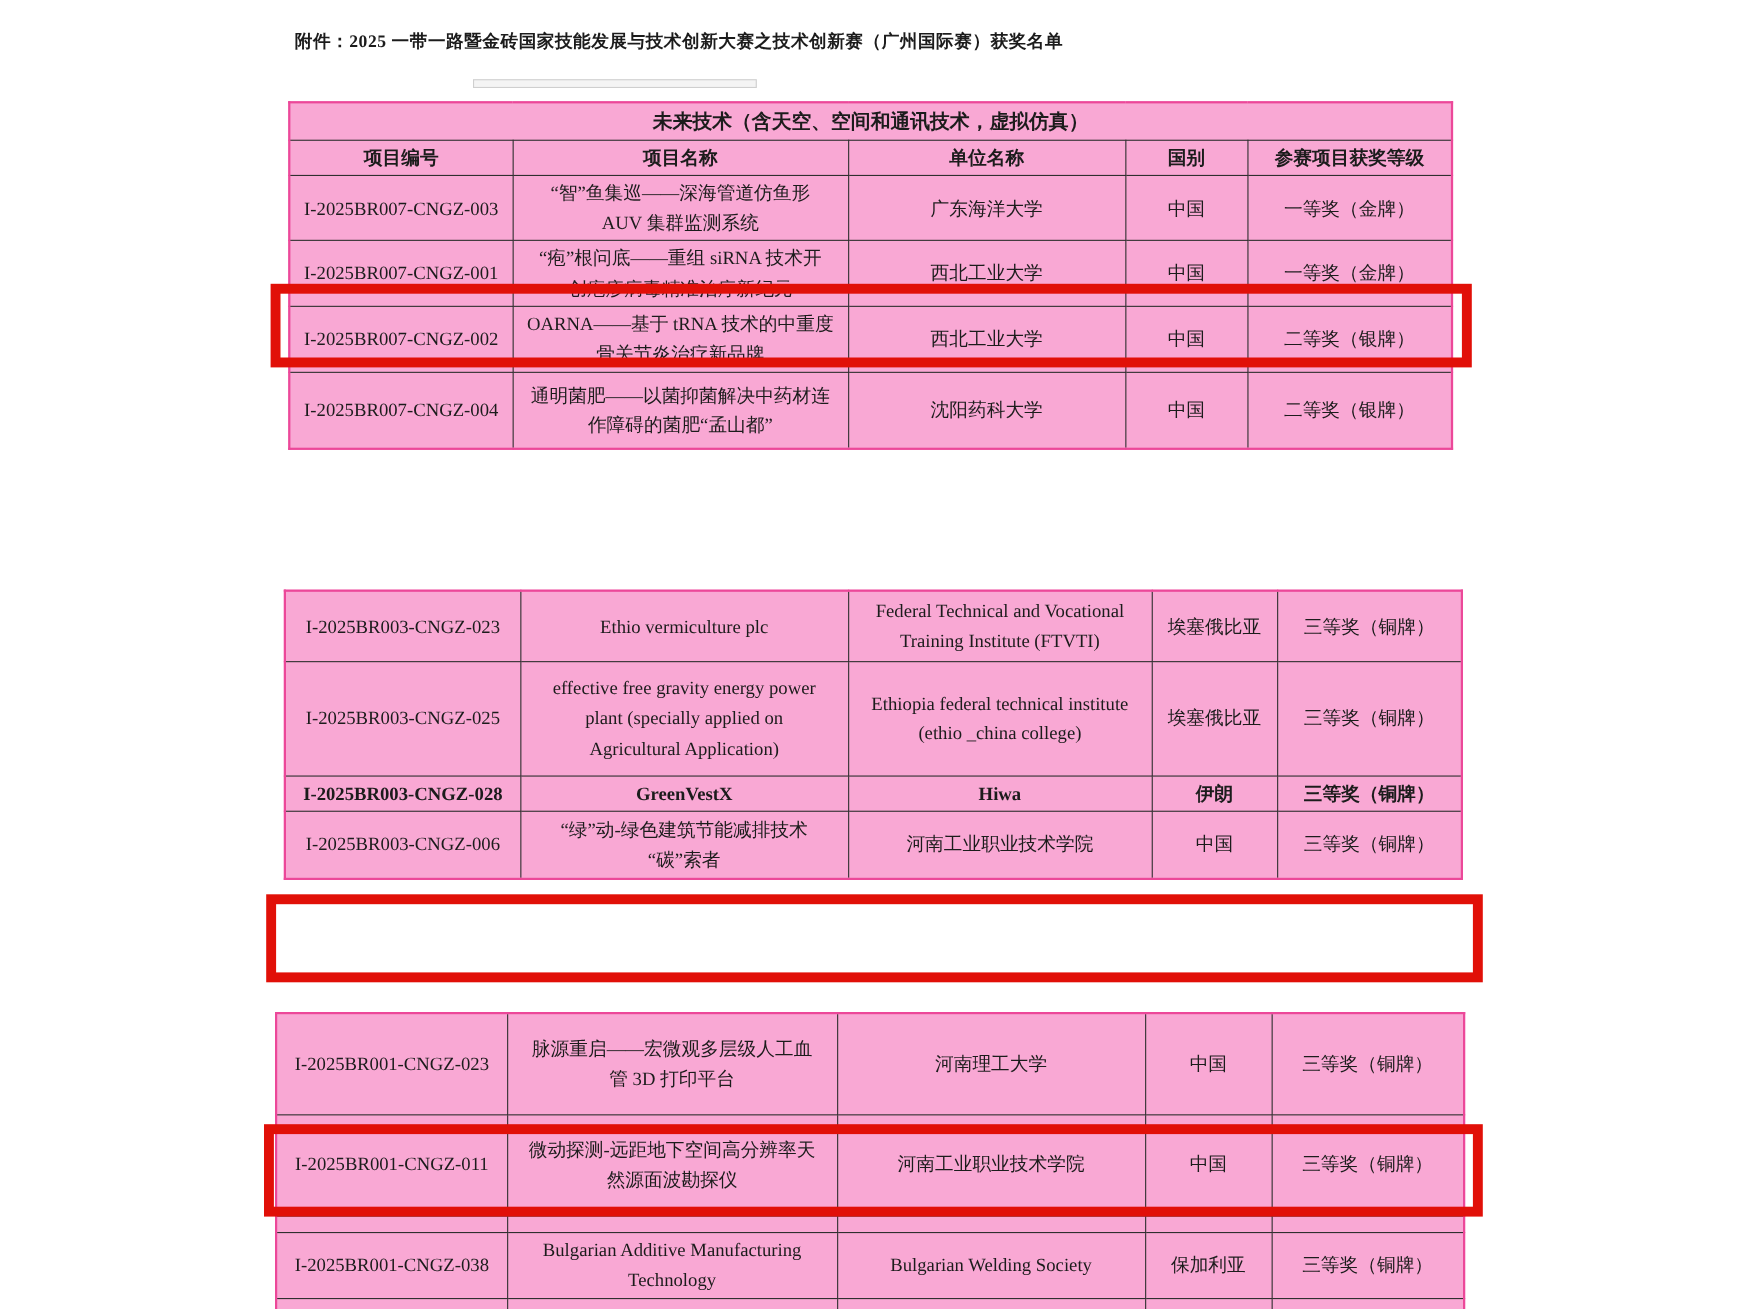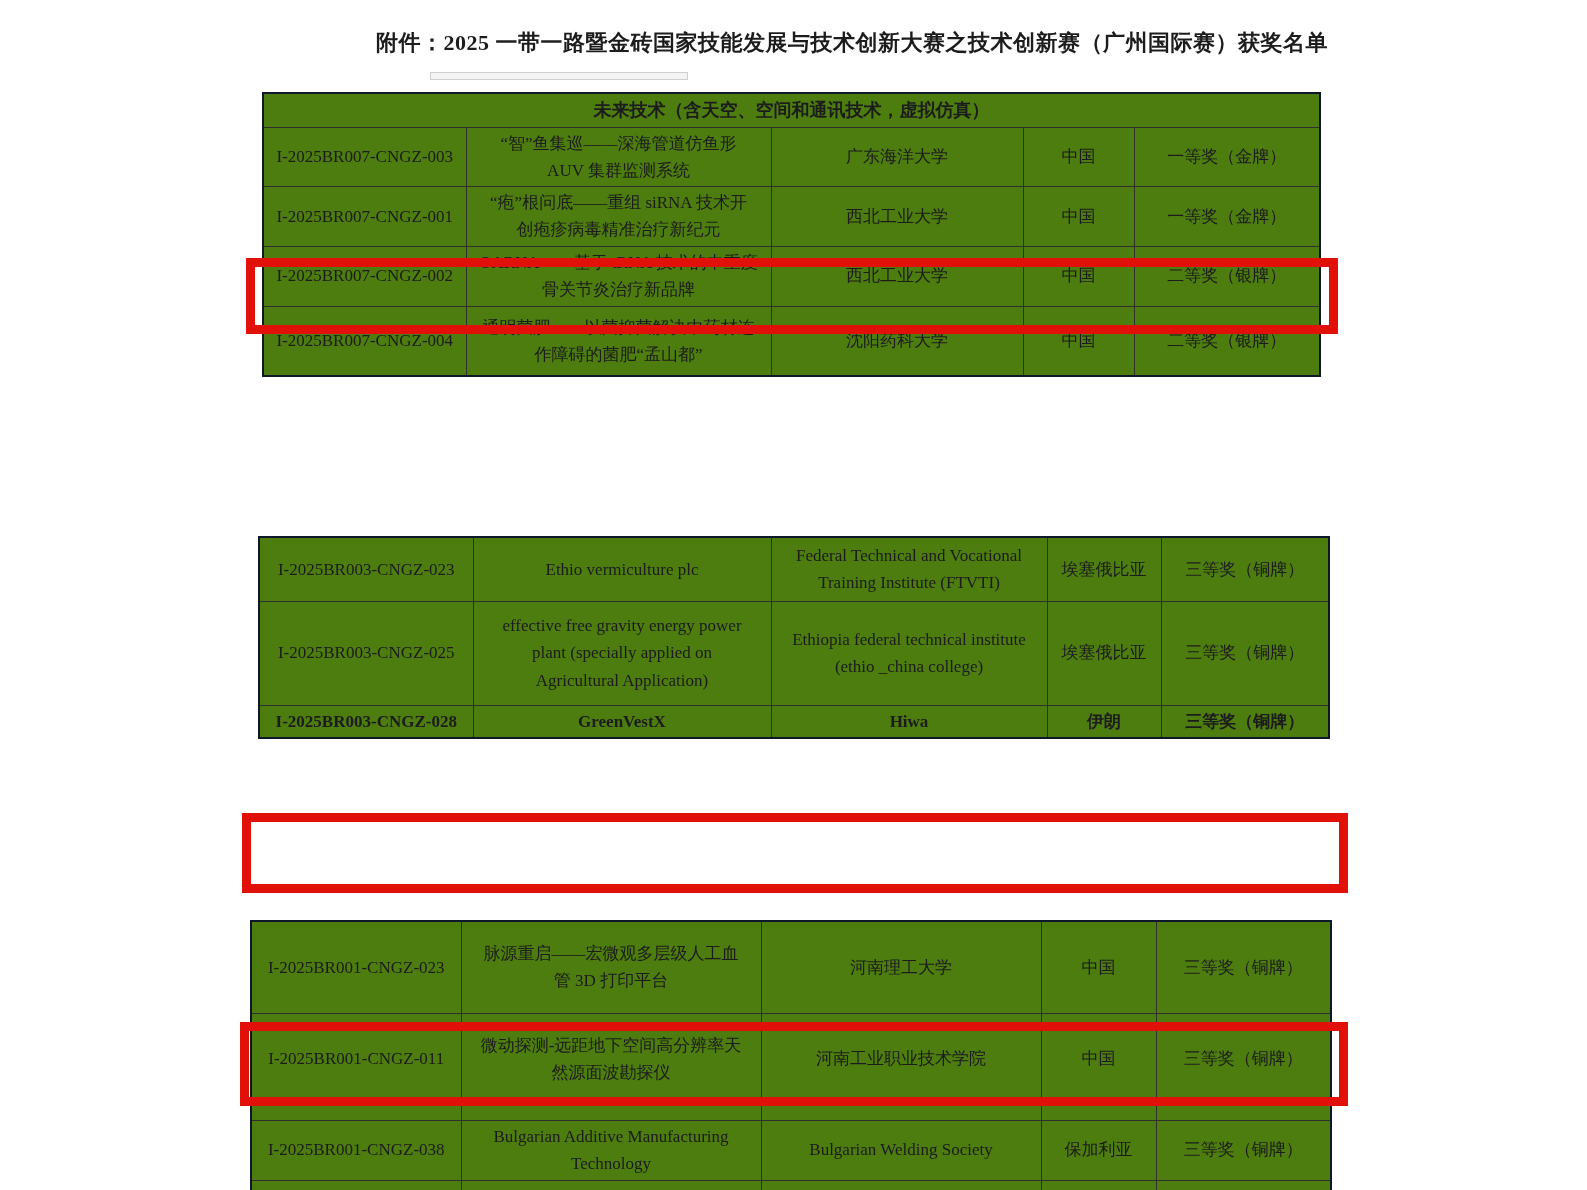--- a/index.html
+++ b/index.html
@@ -7,35 +7,34 @@
     position:relative;
     width:1587px;height:1190px;
     background:#ffffff;
     overflow:hidden;
     font-family:"Liberation Serif","DejaVu Serif",serif;
     color:#1c1c1c;
   }
   .doc-title{
     position:absolute;
     left:268px;top:28px;width:1060px;
-    font-size:22px;font-weight:bold;
+    font-size:16px;font-weight:bold;
     letter-spacing:0.5px;
     white-space:nowrap;
-    text-align:right;
   }
   .artifact{
     position:absolute;left:430px;top:72px;width:256px;height:6px;
     border:1px solid #cfcfcf;background:#f4f4f4;
   }
   table.doc-table{
     position:absolute;
     border-collapse:collapse;
     table-layout:fixed;
-    background:#4d7c0f;
-    border:2px solid #0f172a;
+    background:#f9a8d4;
+    border:2px solid #ec4899;
   }
   table.doc-table td{
     border:1px solid #2f2f2f;
     text-align:center;
     vertical-align:middle;
     font-size:17px;
     line-height:1.6;
     padding:2px 8px;
     white-space:pre-line;
     overflow:hidden;
@@ -69,20 +68,27 @@
           <col style="width: 203px;">
           <col style="width: 305px;">
           <col style="width: 252px;">
           <col style="width: 111px;">
           <col style="width: 186px;">
         </colgroup>
         <tbody>
           <tr style="height: 32px;">
             <td colspan="5" class="section">未来技术（含天空、空间和通讯技术，虚拟仿真）</td>
           </tr>
+          <tr style="height: 28px;">
+            <td class="colhead">项目编号</td>
+            <td class="colhead">项目名称</td>
+            <td class="colhead">单位名称</td>
+            <td class="colhead">国别</td>
+            <td class="colhead">参赛项目获奖等级</td>
+          </tr>
           <tr style="height: 57px;">
             <td>I-2025BR007-CNGZ-003</td>
             <td>“智”鱼集巡——深海管道仿鱼形
 AUV 集群监测系统</td>
             <td>广东海洋大学</td>
             <td>中国</td>
             <td>一等奖（金牌）</td>
           </tr>
           <tr style="height: 56px;">
             <td>I-2025BR007-CNGZ-001</td>
@@ -137,20 +143,28 @@
             <td>埃塞俄比亚</td>
             <td>三等奖（铜牌）</td>
           </tr>
           <tr style="height: 32px; font-weight: bold;">
             <td>I-2025BR003-CNGZ-028</td>
             <td>GreenVestX</td>
             <td>Hiwa</td>
             <td>伊朗</td>
             <td>三等奖（铜牌）</td>
           </tr>
+          <tr style="height: 62px;">
+            <td>I-2025BR003-CNGZ-006</td>
+            <td>“绿”动-绿色建筑节能减排技术
+“碳”索者</td>
+            <td>河南工业职业技术学院</td>
+            <td>中国</td>
+            <td>三等奖（铜牌）</td>
+          </tr>
         </tbody>
       </table>
       <table class="doc-table" style="left: 250px; top: 920px; width: 1080px;">
         <colgroup>
           <col style="width: 210px;">
           <col style="width: 300px;">
           <col style="width: 280px;">
           <col style="width: 115px;">
           <col style="width: 175px;">
         </colgroup>

